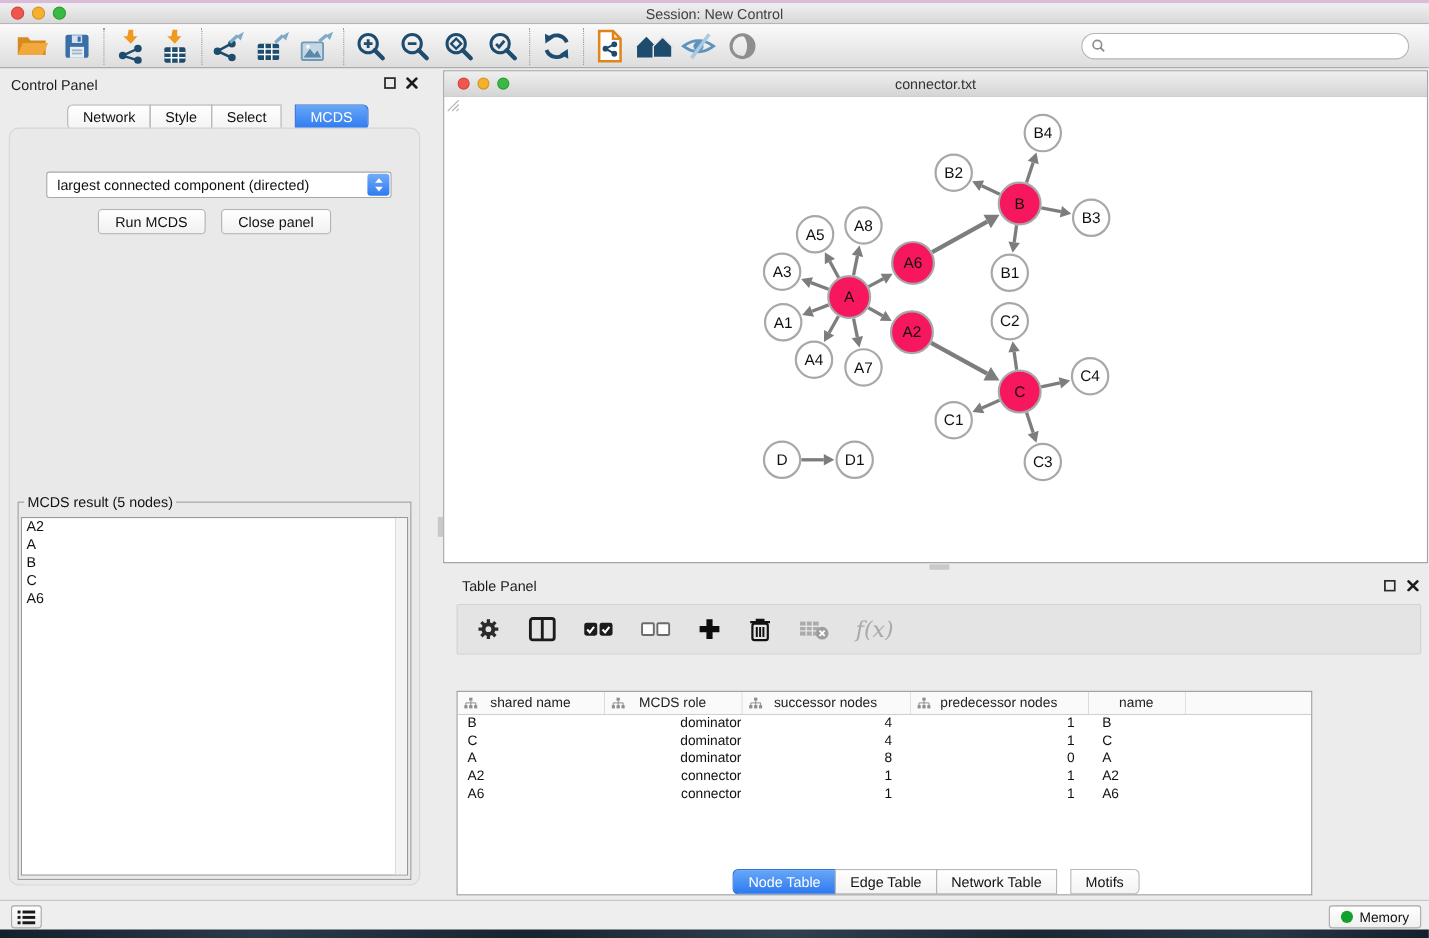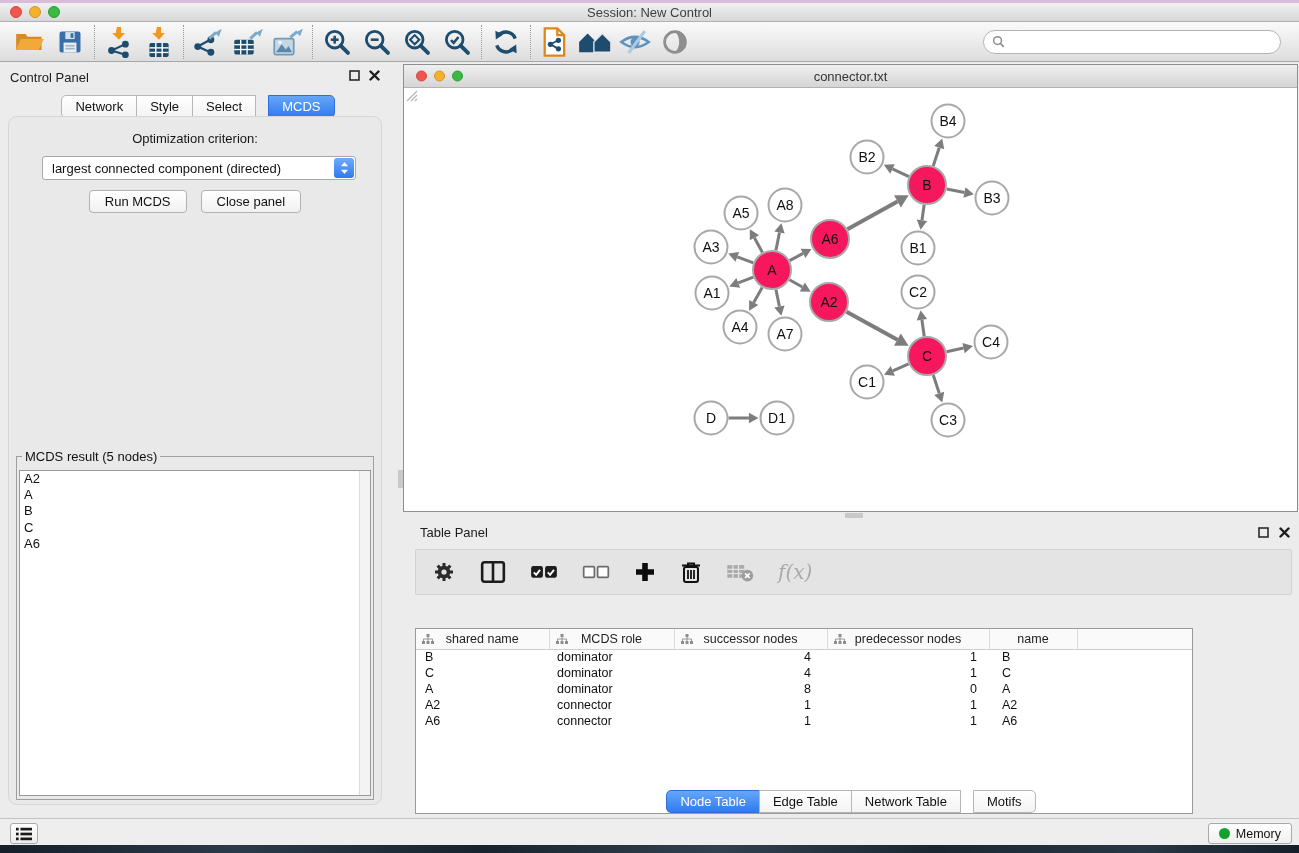--- a/index.html
+++ b/index.html
@@ -73,21 +73,21 @@
   .tp-icon { display:flex; align-items:center; justify-content:center; cursor:default; }
   .fx { font-family:"DejaVu Serif","Liberation Serif",serif; font-style:italic; font-size:20px; color:#a9a9a9; }
   .data-table-wrap { position:absolute; left:415px; top:628px; width:778px; height:186px; background:#fff;
     border:1px solid #9a9a9a; overflow:hidden; }
   table.data { border-collapse:collapse; table-layout:fixed; width:100%; }
   table.data th { position:relative; height:20px; background:#fafafa; border-bottom:1px solid #cfcfcf;
     border-right:1px solid #dcdcdc; font-weight:normal; font-size:12.5px; color:#222; text-align:center; }
   table.data th:last-child { border-right:none; }
   table.data th .th-icon { position:absolute; left:6px; top:5px; }
   table.data td { height:16px; font-size:12.5px; color:#101010; white-space:nowrap; overflow:hidden; }
-  td.c0 { padding-left:9px; } td.c1 { padding-left:8px; }
+  td.c0 { padding-left:9px; } td.c1 { padding-left:8px;text-align:right; }
   td.c2 { text-align:right; padding-right:16px; } td.c3 { text-align:right; padding-right:12px; }
   td.c4 { padding-left:13px; }
   .tp-tabs { position:absolute; left:403px; top:790px; width:896px; display:flex; justify-content:center; }
 
   
   .status-bar { position:absolute; left:0; top:818px; width:100%; height:28px; background:#eeeeee; border-top:1px solid #c2c2c2; }
   .list-btn { position:absolute; left:10px; top:4px; width:28px; height:21px; background:linear-gradient(#fff,#ececec);
     border:1px solid #a9a9a9; border-radius:3px; display:flex; align-items:center; justify-content:center; cursor:default; }
   .memory-btn { position:absolute; right:7px; top:4px; height:21px; padding:0 10px; background:linear-gradient(#fff,#f0f0f0);
     border:1px solid #a9a9a9; border-radius:3px; display:flex; align-items:center; gap:6px; font-size:12.5px; color:#111; cursor:default; }
@@ -284,21 +284,20 @@
         </svg>
     </span>
   </div>
   <div class="cp-tabs" id="cp-tabs">
       <span class="seg-tab">Network</span>
       <span class="seg-tab">Style</span>
       <span class="seg-tab">Select</span>
       <span class="seg-tab selected">MCDS</span>
     </div>
   <div class="cp-body">
-    <div class="opt-label">Optimization criterion:</div>
     <div class="criterion">
       <span class="c-text">largest connected component (directed)</span>
       <span class="stepper">
         <svg width="9" height="14" viewBox="0 0 9 14">
             <path d="M4.5 1 L8 5.2 H1 Z" fill="#fff"></path>
             <path d="M4.5 13 L1 8.8 H8 Z" fill="#fff"></path>
           </svg>
       </span>
     </div>
     <div class="cp-buttons">

